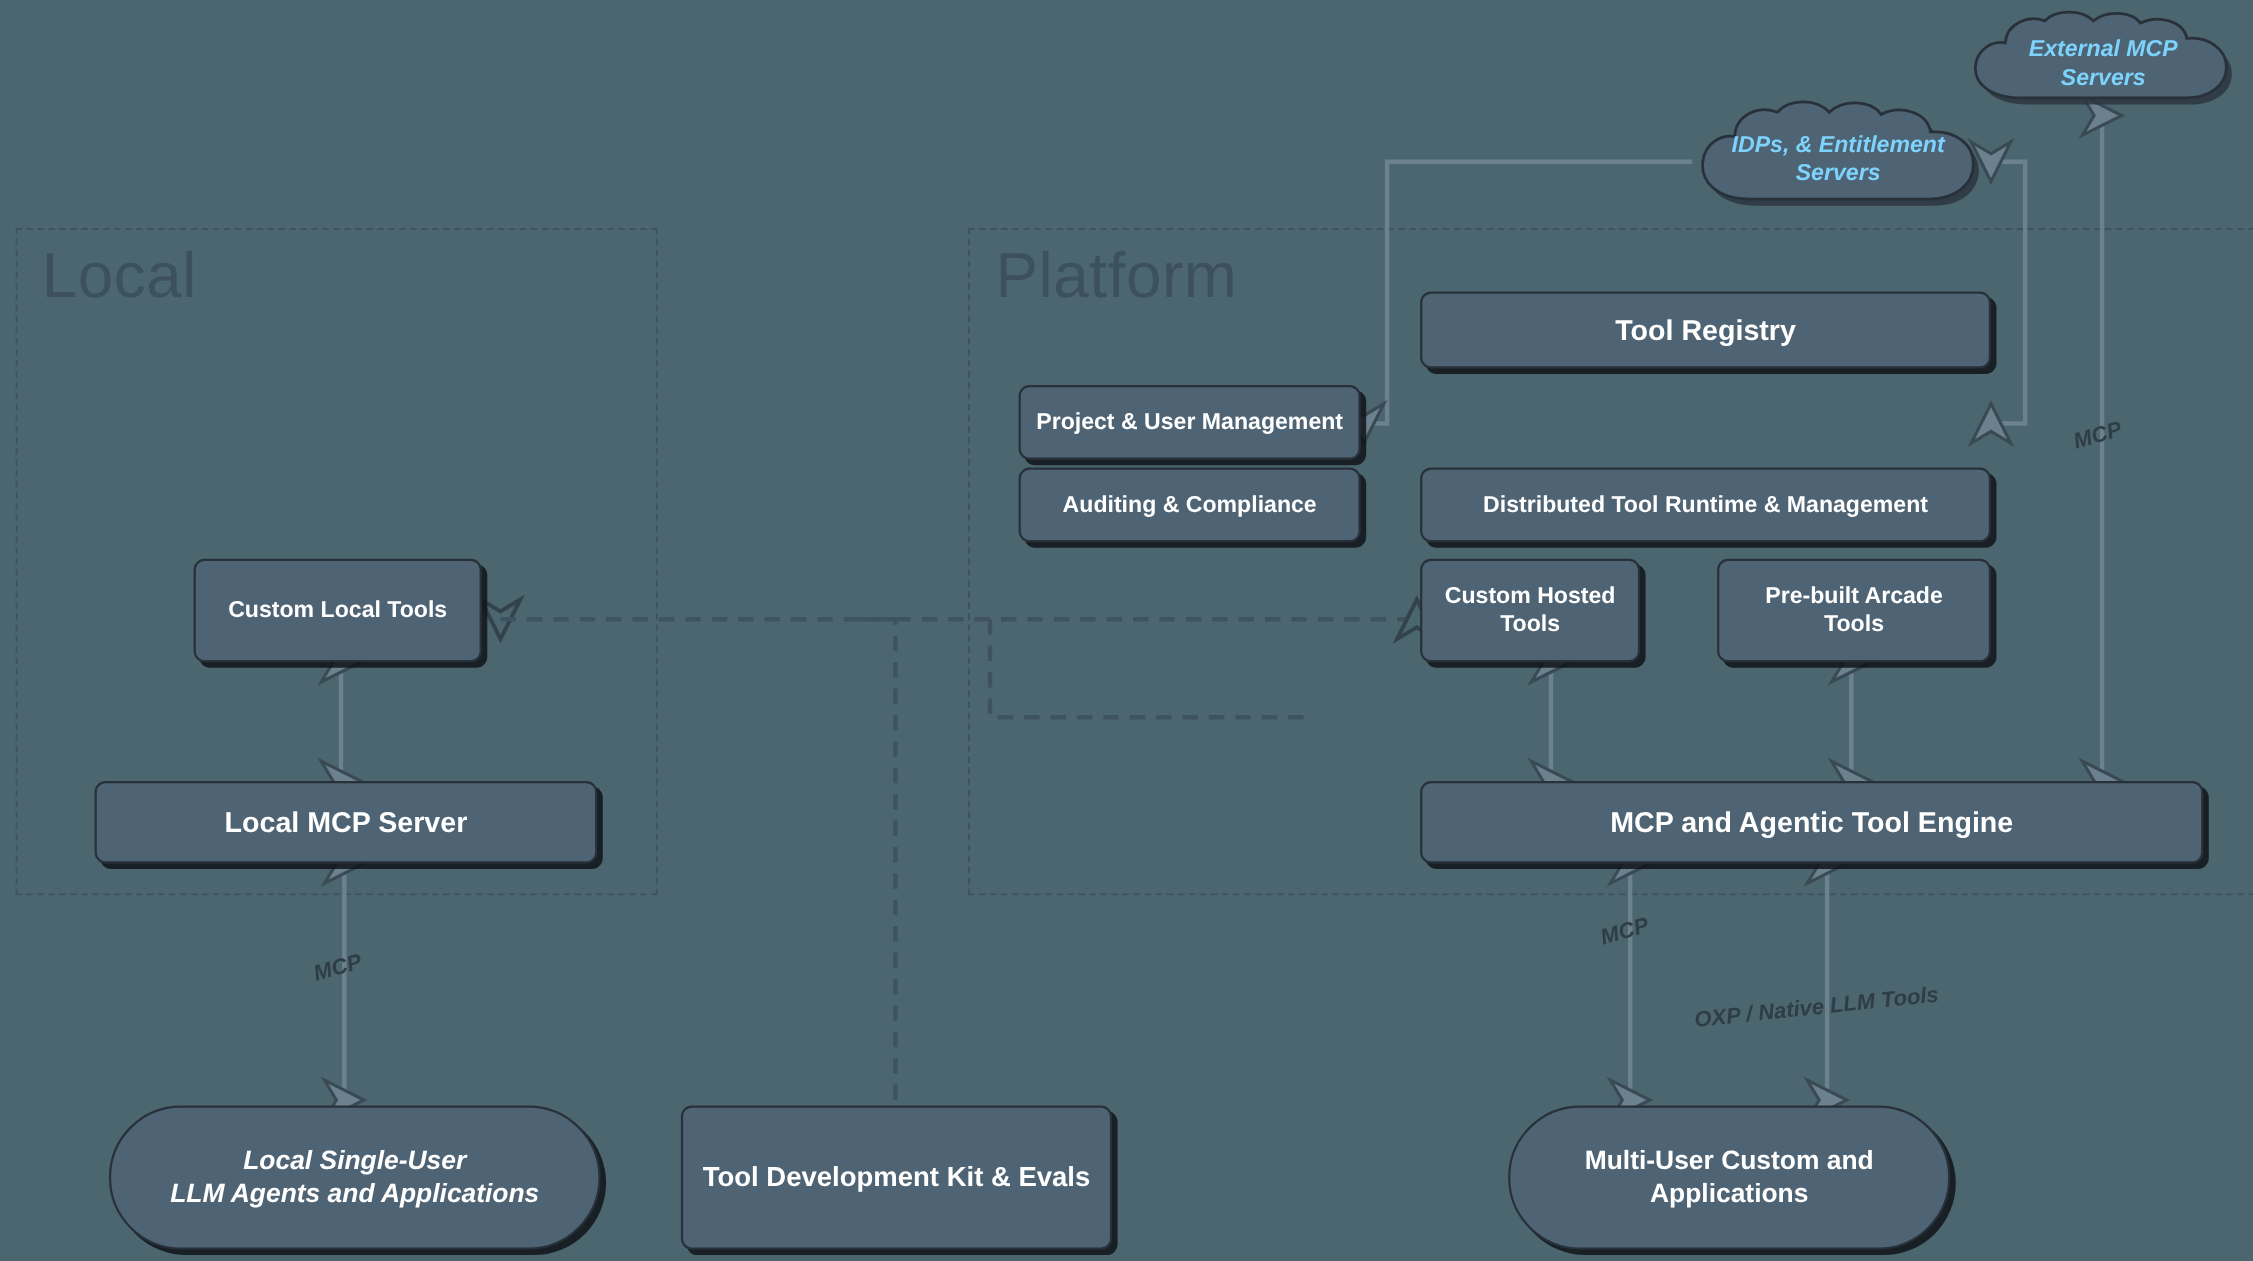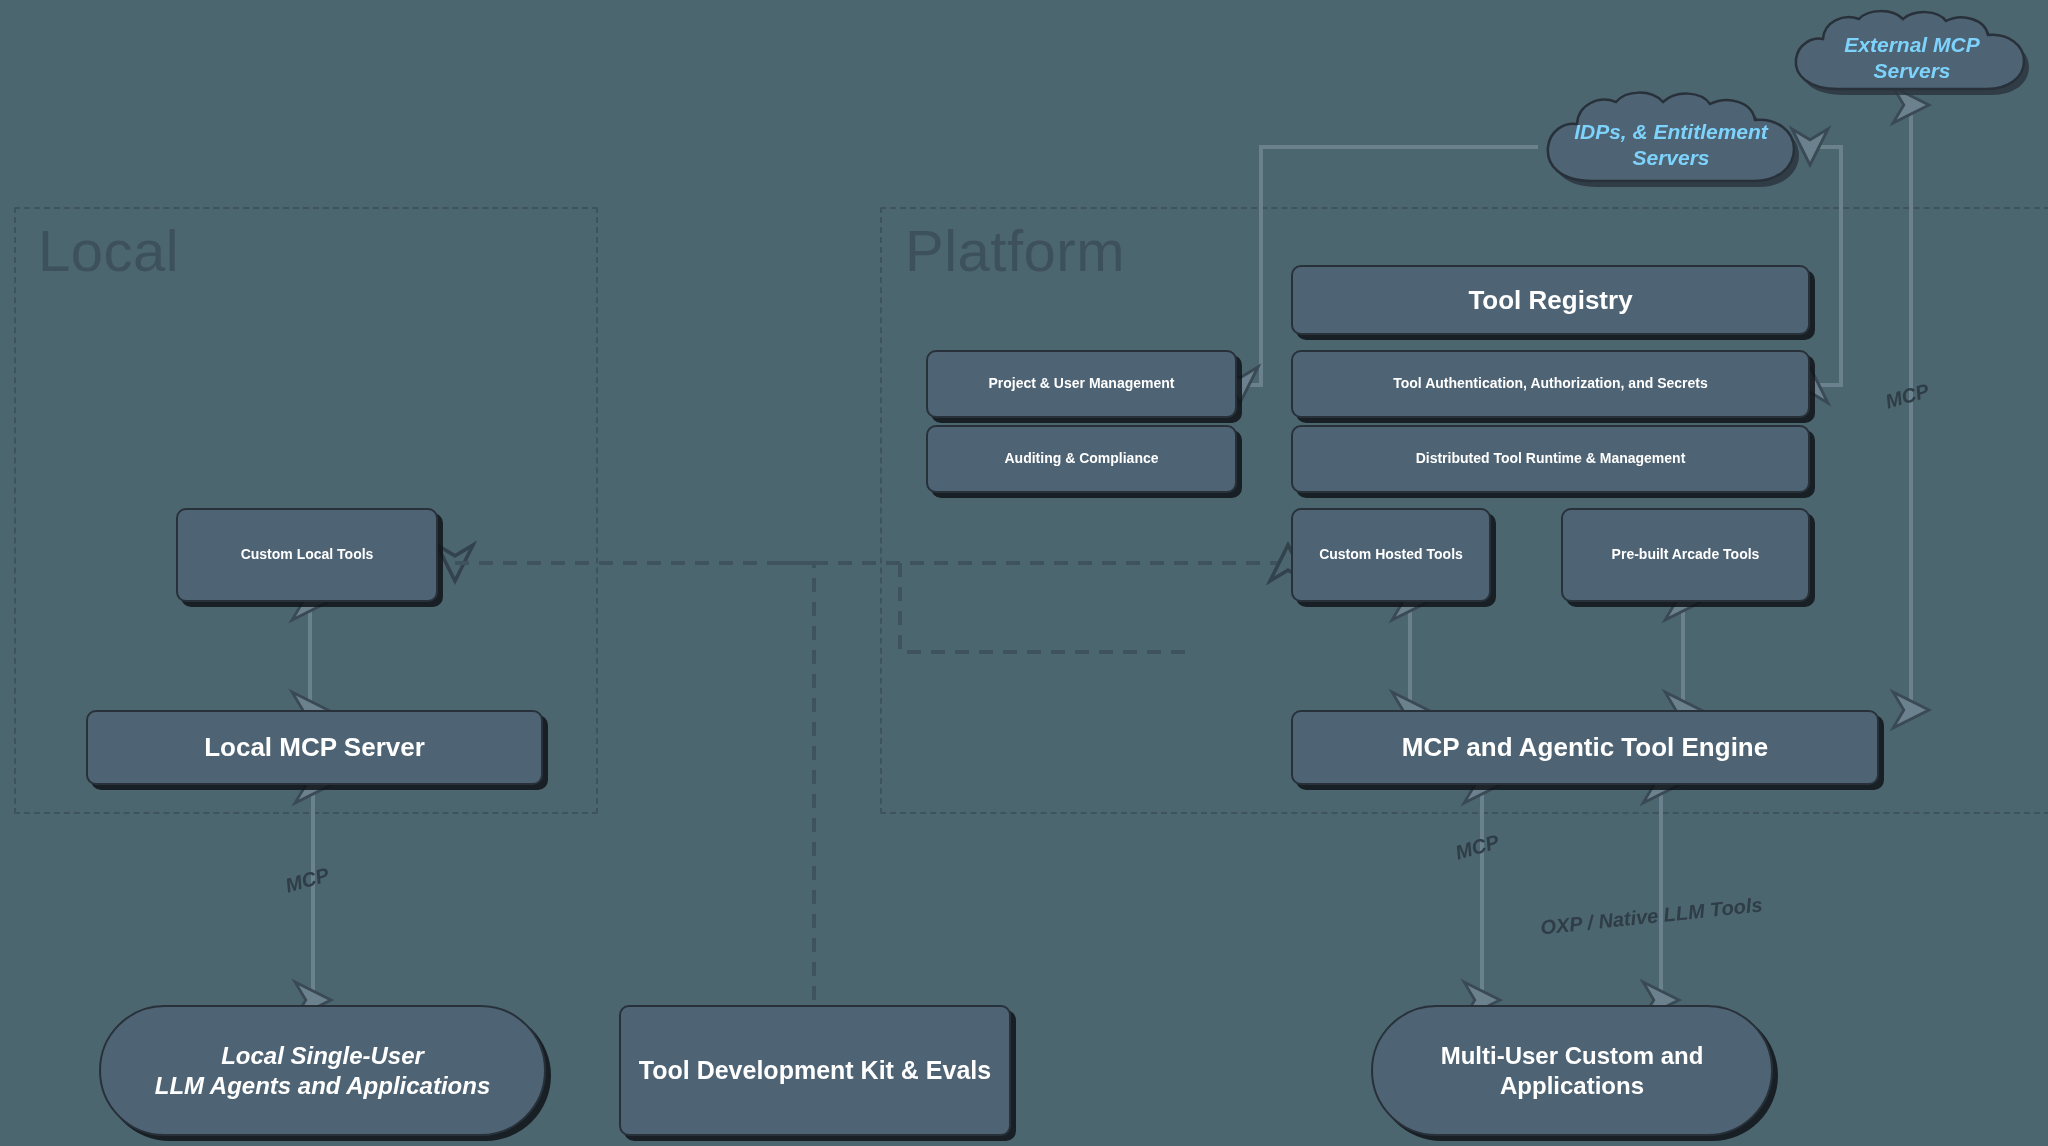--- a/index.html
+++ b/index.html
@@ -10,21 +10,21 @@
   
   .zone{position:absolute;border:2px dashed #3f535e;border-radius:2px;box-sizing:border-box;}
   .zone-label{position:absolute;font-size:58px;font-weight:400;color:#3d515c;
               letter-spacing:0.5px;line-height:1;white-space:nowrap;}
 
   
   .node{position:absolute;box-sizing:border-box;background:#4e6373;
         border:2px solid #28313a;border-radius:10px;
         box-shadow:5px 5px 0 rgba(15,20,25,.85);
         display:flex;align-items:center;justify-content:center;text-align:center;
-        color:#ffffff;font-size:14px;font-weight:600;padding:4px 14px;line-height:1.25;}
+        color:#ffffff;font-size:21px;font-weight:600;padding:4px 14px;line-height:1.25;}
   .node.pill{border-radius:999px;font-size:24px;font-weight:700;}
   .node.big{font-size:26px;font-weight:600;}
   .node.kit{font-size:25px;font-weight:700;}
 
   
   .cloud{position:absolute;}
   .cloud .ctext{position:absolute;inset:0;display:flex;align-items:center;
       justify-content:center;text-align:center;color:#7dd3fc;font-size:21px;
       font-style:italic;font-weight:600;line-height:1.25;padding:0 34px;box-sizing:border-box;}
 
@@ -120,35 +120,34 @@
       </g>
     </svg>
     <div class="ctext" style="white-space:pre-line;padding-top:2px;">IDPs, &amp; Entitlement
 Servers</div>
   </div>
 
   <div class="node big" style="left:1291px;top:265px;width:519px;height:70px;">Tool Registry</div>
 
   <div class="node" style="left:926px;top:350px;width:311px;height:68px;">Project &amp; User Management</div>
 
-  <div class="node" style="left:1291px;top:350px;width:519px;height:68px;">Tool Authentication, Authorization, and Secrets</div>
 
   <div class="node" style="left:926px;top:425px;width:311px;height:68px;">Auditing &amp; Compliance</div>
 
   <div class="node" style="left:1291px;top:425px;width:519px;height:68px;">Distributed Tool Runtime &amp; Management</div>
 
   <div class="node" style="left:176px;top:508px;width:262px;height:94px;">Custom Local Tools</div>
 
   <div class="node" style="left:1291px;top:508px;width:200px;height:94px;">Custom Hosted Tools</div>
 
   <div class="node" style="left:1561px;top:508px;width:249px;height:94px;">Pre-built Arcade Tools</div>
 
   <div class="node big" style="left:86px;top:710px;width:457px;height:75px;">Local MCP Server</div>
 
-  <div class="node big" style="left:1291px;top:710px;width:588px;height:75px;">MCP and Agentic Tool Engine</div>
+  <div class="node big" style="left:1291px;top:710px;width:712px;height:75px;">MCP and Agentic Tool Engine</div>
 
   <div class="node pill" style="left:99px;top:1005px;width:447px;height:131px;white-space:pre-line;font-style:italic;">Local Single-User
 LLM Agents and Applications</div>
 
   <div class="node kit" style="left:619px;top:1005px;width:392px;height:131px;">Tool Development Kit &amp; Evals</div>
 
   <div class="node pill" style="left:1371px;top:1005px;width:402px;height:131px;white-space:pre-line;">Multi-User Custom and
 Applications</div>
 
   <div class="elabel" style="left:285px;top:869px;transform:rotate(-16deg);">MCP</div>

